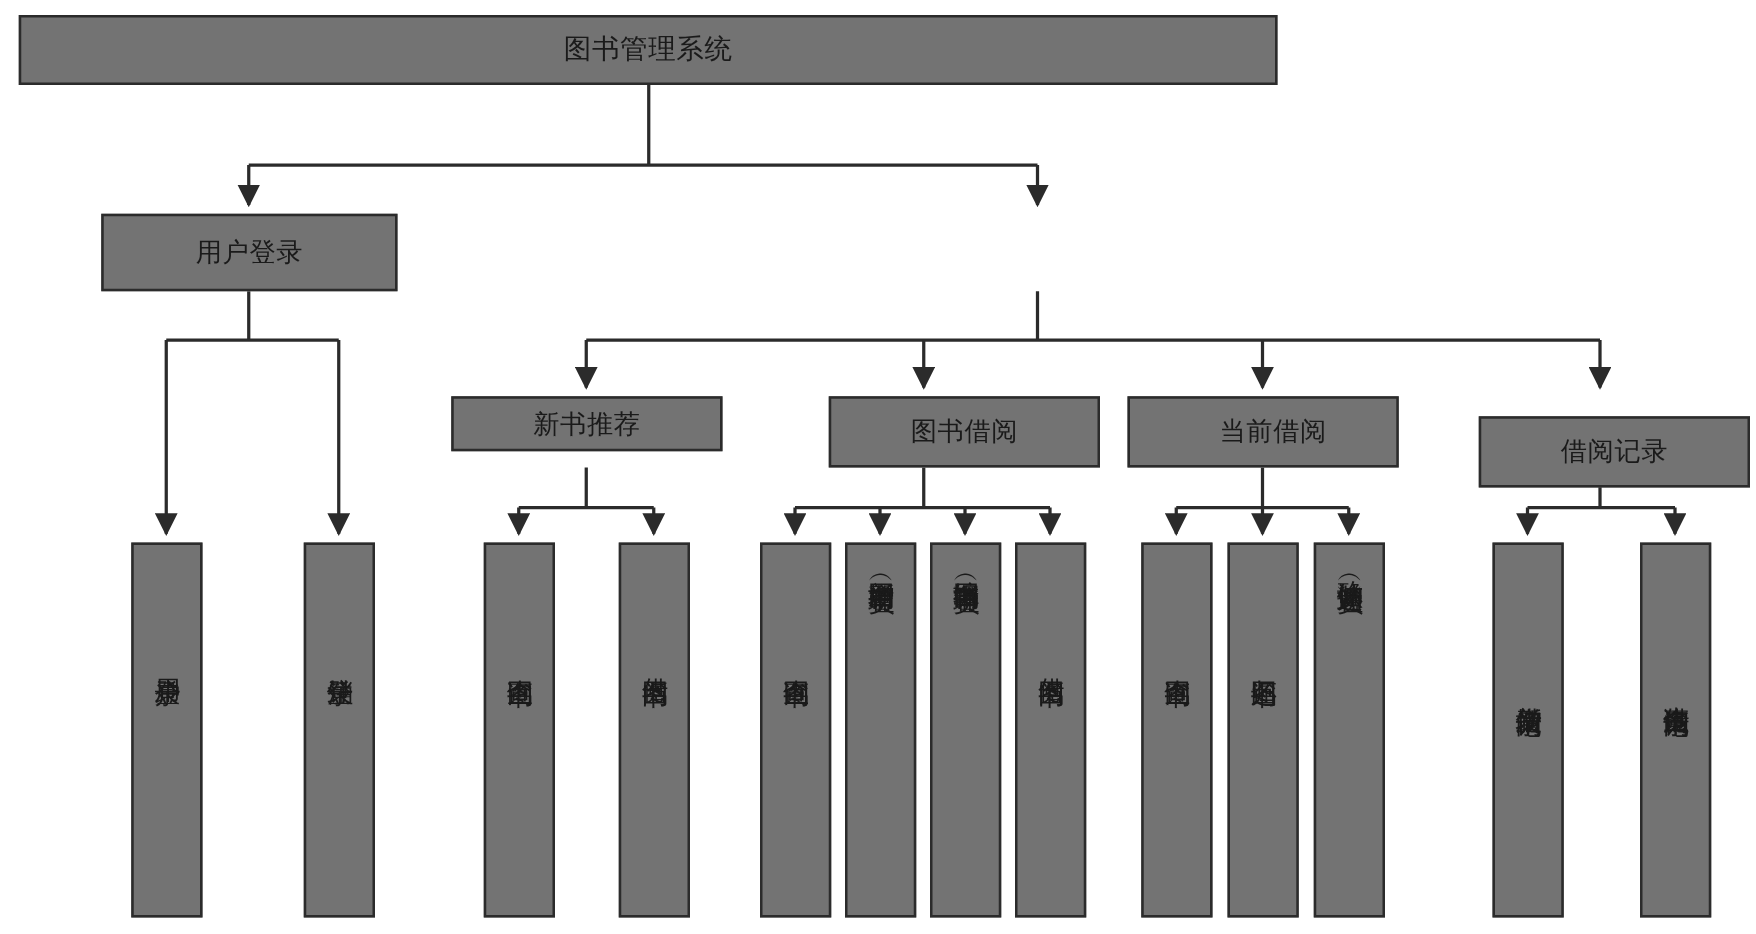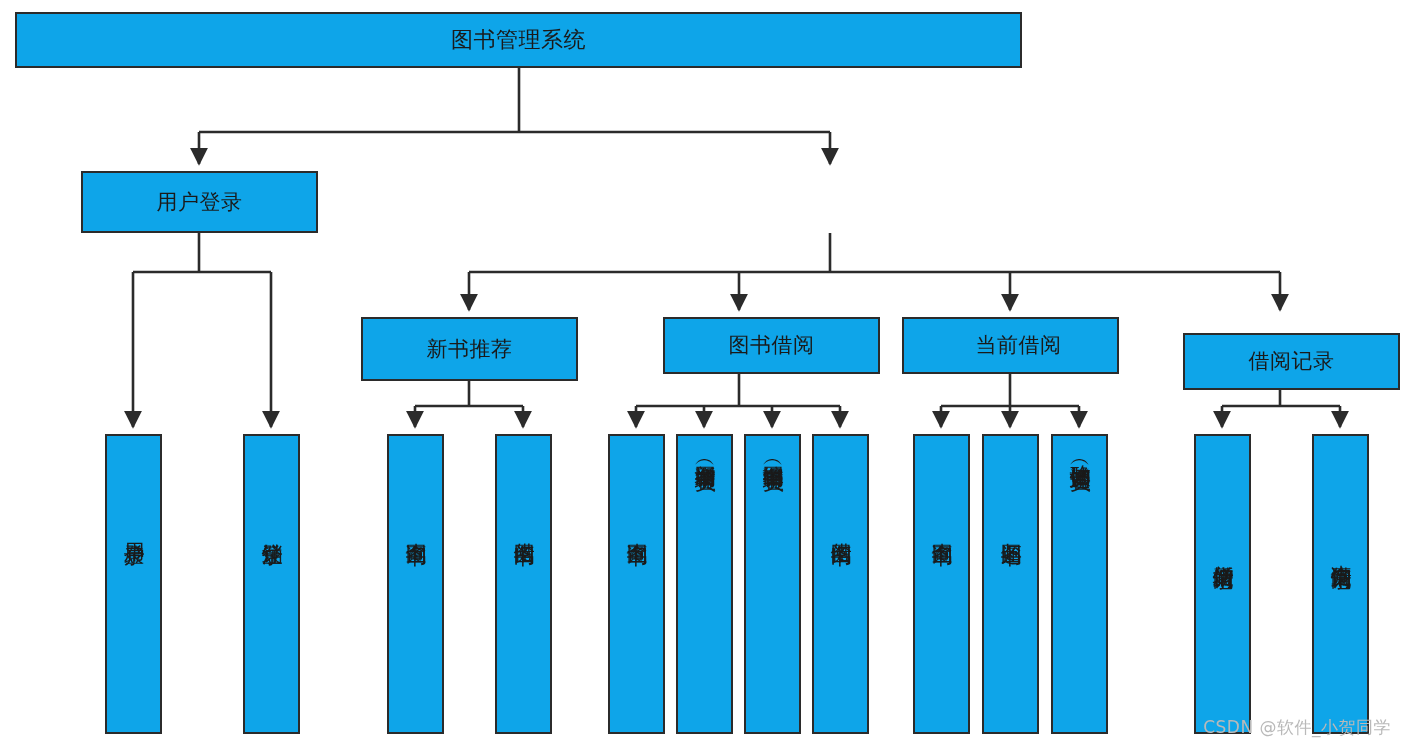--- a/index.html
+++ b/index.html
@@ -20,21 +20,21 @@
     position: absolute;
     left: 0;
     top: 0;
     width: 1405px;
     height: 747px;
     pointer-events: none;
   }
   .node {
     position: absolute;
     box-sizing: border-box;
-    background: #0ea5e9;
+    background: #737373;
     border: 2px solid #2b2b2b;
     display: flex;
     align-items: center;
     justify-content: center;
     color: #1a1a1a;
     z-index: 2;
   }
   .node .label {
     display: block;
     text-align: center;
@@ -138,21 +138,21 @@
   </svg>
 
   <div class="node root horiz" style="left:15px; top:12px; width:1007px; height:56px;">
     <span class="label">图书管理系统</span>
   </div>
 
   <div class="node horiz" style="left:81px; top:171px; width:237px; height:62px;">
     <span class="label">用户登录</span>
   </div>
 
-  <div class="node horiz" style="left:361px; top:317px; width:217px; height:64px;">
+  <div class="node horiz" style="left:361px; top:317px; width:217px; height:44px;">
     <span class="label">新书推荐</span>
   </div>
   <div class="node horiz" style="left:631px; top:317px; width:217px; height:57px;margin-left:32px;">
     <span class="label">图书借阅</span>
   </div>
   <div class="node horiz" style="left:902px; top:317px; width:217px; height:57px;padding-left:16px;">
     <span class="label">当前借阅</span>
   </div>
   <div class="node horiz" style="left:1172px; top:333px; width:217px; height:57px;margin-left:11px;">
     <span class="label">借阅记录</span>
@@ -195,15 +195,14 @@
     <span class="label">确认归还（管理员）</span>
   </div>
 
   <div class="node leaf mid2" style="left:1194px; top:434px; width:57px; height:300px;">
     <span class="label">新增借阅记录</span>
   </div>
   <div class="node leaf mid2" style="left:1312px; top:434px; width:57px; height:300px;">
     <span class="label">查询借阅记录</span>
   </div>
 
-  <div id="watermark">CSDN @软件_小贺同学</div>
 
 </div>
 
 </body></html>

